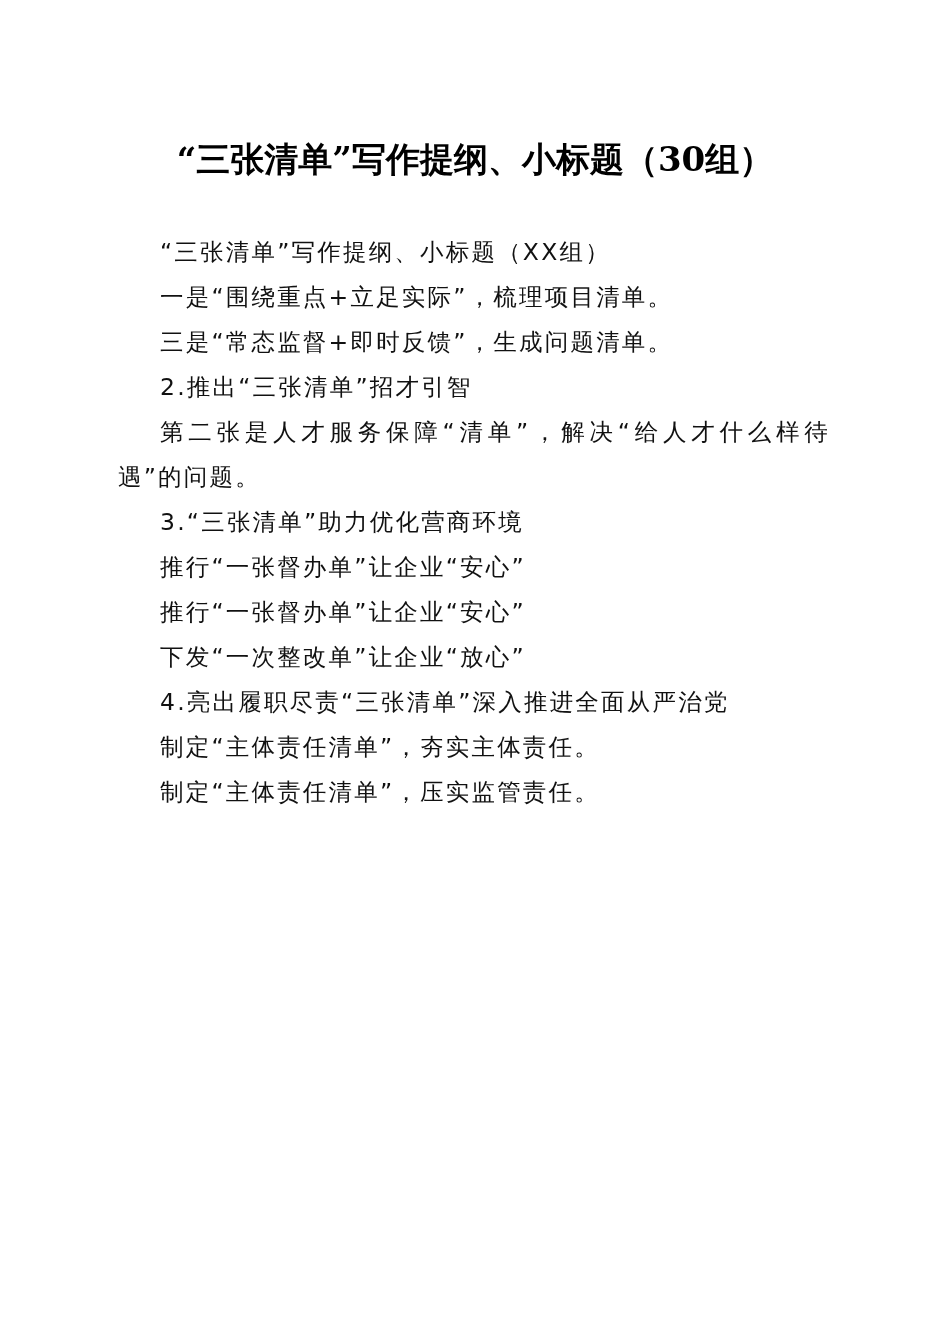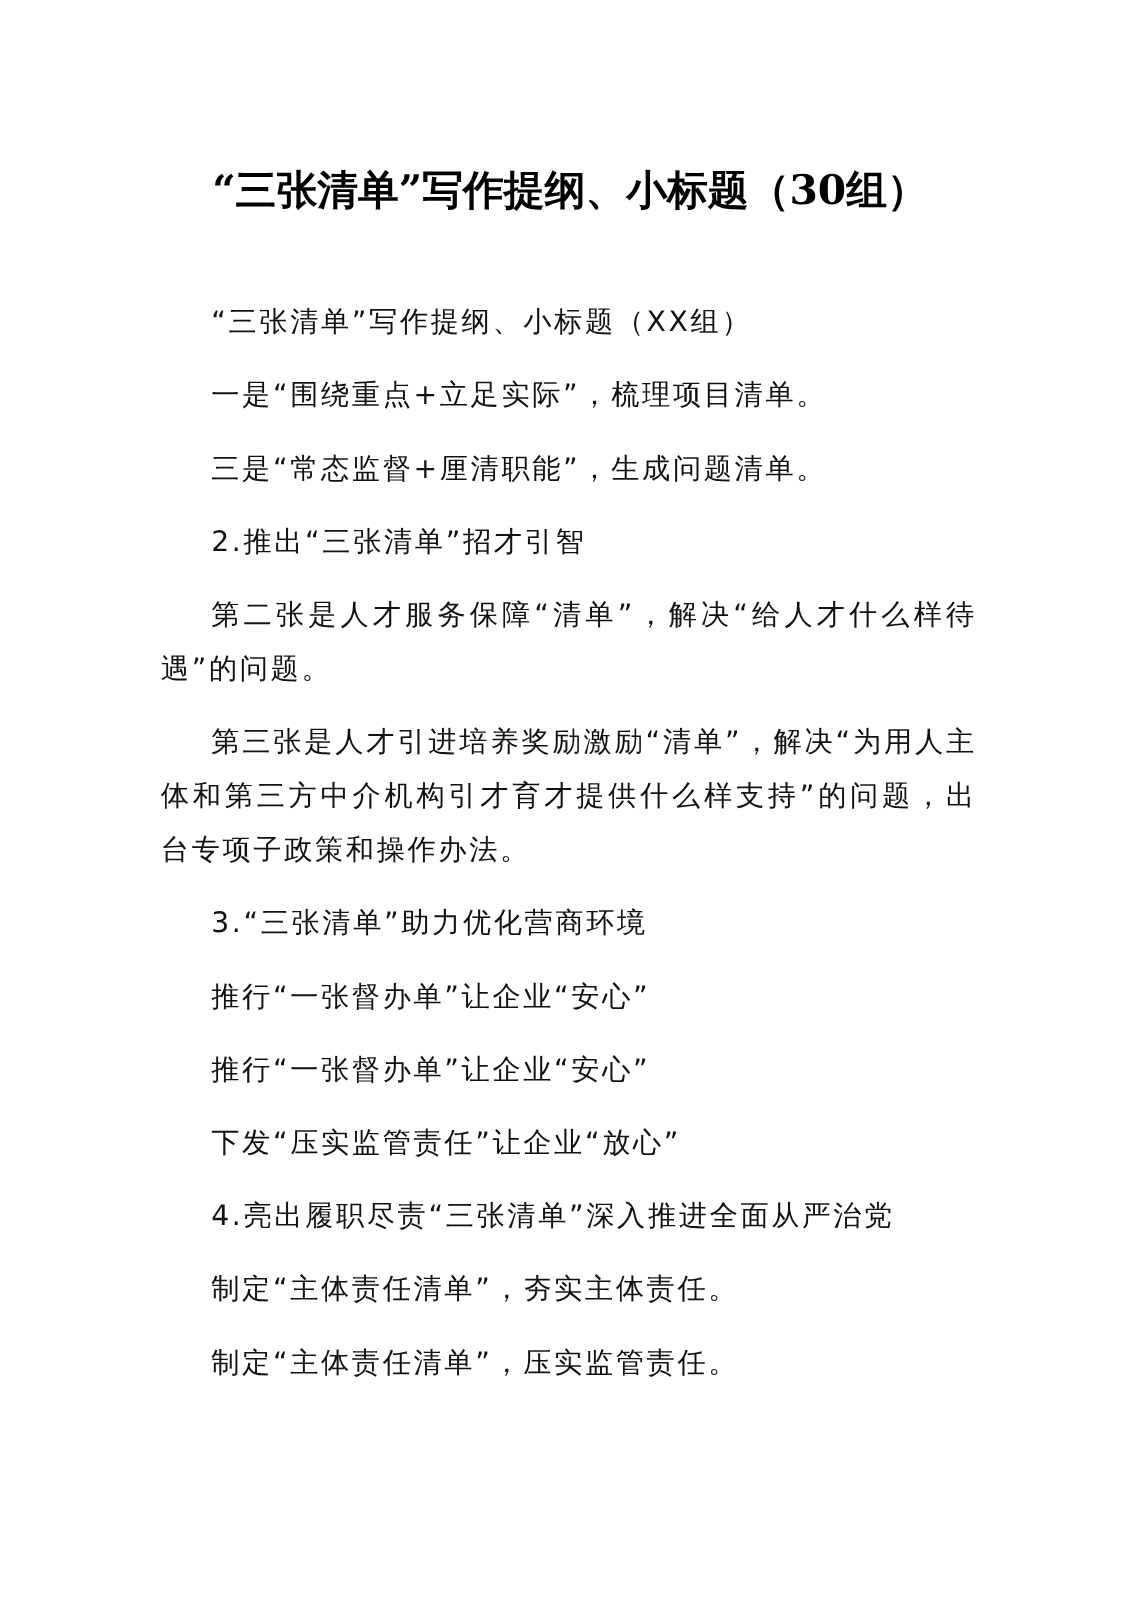--- a/index.html
+++ b/index.html
@@ -8,35 +8,34 @@
     .title {
       position: absolute; left: 0; top: 134px; width: 950px; text-align: center;
       font-family: "DejaVu Serif", "Liberation Serif", serif; font-weight: bold;
       font-size: 34px; color: #000; letter-spacing: 0px; line-height: 50px;
     }
     .body {
       position: absolute; left: 118px; top: 230px; width: 712px;
       font-family: "DejaVu Sans", "Liberation Sans", sans-serif;
       font-size: 23.5px; color: #111; line-height: 45px; letter-spacing: 2.2px;
     }
-    .p { margin: 16px; padding: 0; text-indent: 42px; text-align: justify; }
+    .p { margin: 0; padding: 0; text-indent: 42px; text-align: justify; }
   </style>
 </head>
 <body>
 
 <div class="page">
   <div class="title">“三张清单”写作提纲、小标题（30组）</div>
   <div class="body">
     <p class="p">“三张清单”写作提纲、小标题（XX组）</p>
     <p class="p">一是“围绕重点+立足实际”，梳理项目清单。</p>
-    <p class="p">三是“常态监督+厘清职能”，生成问题清单。</p>
+    <p class="p">三是“常态监督+即时反馈”，生成问题清单。</p>
     <p class="p">2.推出“三张清单”招才引智</p>
     <p class="p">第二张是人才服务保障“清单”，解决“给人才什么样待遇”的问题。</p>
-    <p class="p">第三张是人才引进培养奖励激励“清单”，解决“为用人主体和第三方中介机构引才育才提供什么样支持”的问题，出台专项子政策和操作办法。</p>
     <p class="p">3.“三张清单”助力优化营商环境</p>
     <p class="p">推行“一张督办单”让企业“安心”</p>
     <p class="p">推行“一张督办单”让企业“安心”</p>
-    <p class="p">下发“压实监管责任”让企业“放心”</p>
+    <p class="p">下发“一次整改单”让企业“放心”</p>
     <p class="p">4.亮出履职尽责“三张清单”深入推进全面从严治党</p>
     <p class="p">制定“主体责任清单”，夯实主体责任。</p>
     <p class="p">制定“主体责任清单”，压实监管责任。</p>
   </div>
 </div>
 
 </body></html>

